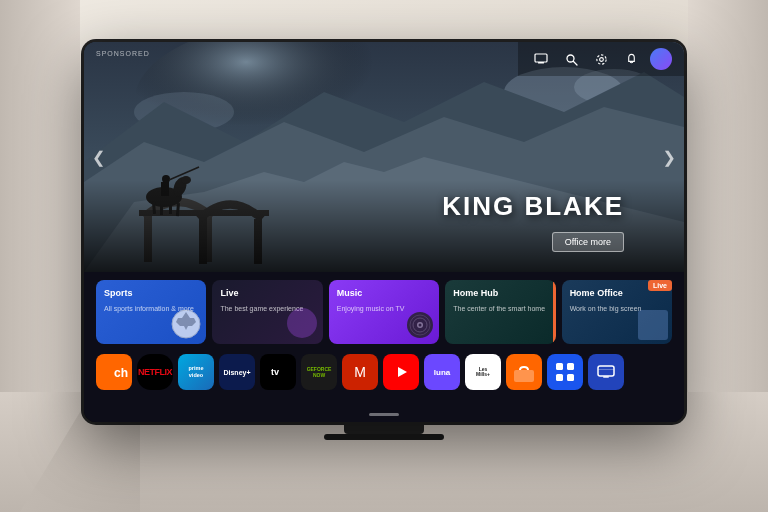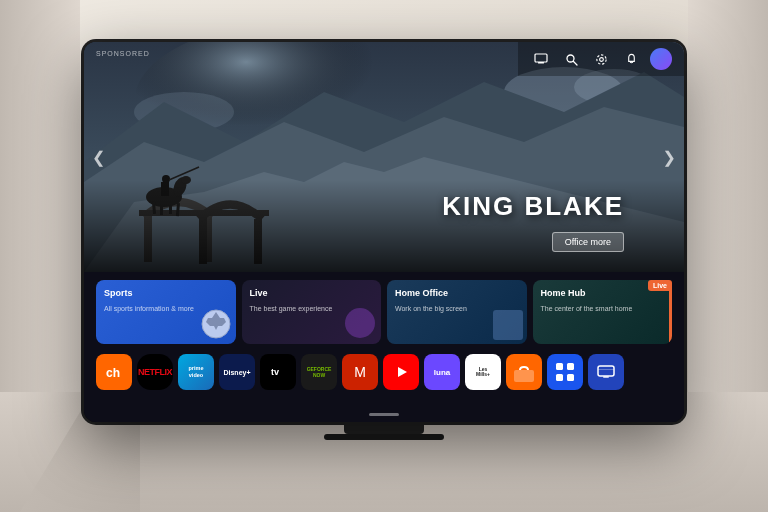--- a/index.html
+++ b/index.html
@@ -288,21 +288,21 @@
       display: flex;
       align-items: center;
       justify-content: center;
       font-size: 8px;
       font-weight: 700;
       cursor: pointer;
       flex-shrink: 0;
       overflow: hidden;
     }
 
-    .app-ch { background: #ff6600; color: #000000; font-size: 14px; }
+    .app-ch { background: #ff6600; color: #000000; font-size: 14px; justify-content: flex-end; }
     .app-netflix { background: #000; color: #e50914; font-size: 8px; letter-spacing: -1px; border-radius: 14px; }
     .app-prime { background: #00a8e0; color: #fff; font-size: 6px; text-align: center; line-height: 1.2; }
     .app-disney { background: #0c1b4d; color: #fff; font-size: 7px; }
     .app-apple { background: #000; color: #fff; font-size: 8px; text-decoration: underline; }
     .app-geforce { background: #76b900; color: #fff; font-size: 6px; text-align: center; }
     .app-master { background: #e63; color: #fff; font-size: 10px; }
     .app-youtube { background: #ff0000; color: #fff; font-size: 7px; }
     .app-luna { background: #6b48ff; color: #fff; font-size: 7px; align-items: center; }
     .app-lesmills { background: #fff; color: #222; font-size: 5px; text-align: center; }
     .app-shop { background: #ff6600; color: #fff; font-size: 6px; text-align: center; }
@@ -463,32 +463,44 @@
                 <circle cx="16" cy="16" r="14" fill="none" stroke="#ccc" stroke-width="1"></circle>
               </svg>
             </div>
 
             <div class="category-card game">
               <div class="category-title">Live</div>
               <div class="category-desc">The best game experience</div>
               <div class="card-decoration" style="background:rgba(180,80,255,0.3);width:30px;height:30px;right:6px;bottom:6px"></div>
             </div>
 
-
-            <div class="category-card home-office">
-              <div class="category-title">Home Office</div>
-              <div class="category-desc">Work on the big screen</div>
-              <div class="card-decoration" style="background:rgba(100,140,200,0.4);right:4px;bottom:4px;width:30px;height:30px;border-radius:3px;"></div>
+            <div class="category-card music">
+              <div class="category-title">Music</div>
+              <div class="category-desc">Enjoying music on TV</div>
+
+              <svg style="position:absolute;right:4px;bottom:4px;opacity:0.8" width="30" height="30" viewBox="0 0 30 30">
+                <circle cx="15" cy="15" r="13" fill="#222"></circle>
+                <circle cx="15" cy="15" r="10" fill="none" stroke="#444" stroke-width="1"></circle>
+                <circle cx="15" cy="15" r="7" fill="none" stroke="#555" stroke-width="1"></circle>
+                <circle cx="15" cy="15" r="3" fill="#888"></circle>
+                <circle cx="15" cy="15" r="1.5" fill="#222"></circle>
+              </svg>
             </div>
 
             <div class="category-card home-hub" style="position:relative">
               <div class="category-title">Home Hub</div>
               <div class="category-desc">The center of the smart home</div>
               <div style="position:absolute;right:0;top:0;bottom:0;width:3px;background:#e63;display:flex;align-items:center;justify-content:center;">
               </div>
+            </div>
+
+            <div class="category-card home-office">
+              <div class="category-title">Home Office</div>
+              <div class="category-desc">Work on the big screen</div>
+              <div class="card-decoration" style="background:rgba(100,140,200,0.4);right:4px;bottom:4px;width:30px;height:30px;border-radius:3px;"></div>
             </div>
 
             <div style="position:absolute;right:12px;top:8px;background:#e63;color:#fff;font-size:7px;font-weight:700;padding:2px 5px;border-radius:3px;">Live</div>
 
           </div>
 
           <div class="apps-row">
 
             <div class="app-icon app-ch">
               <svg width="20" height="20" viewBox="0 0 20 20">

